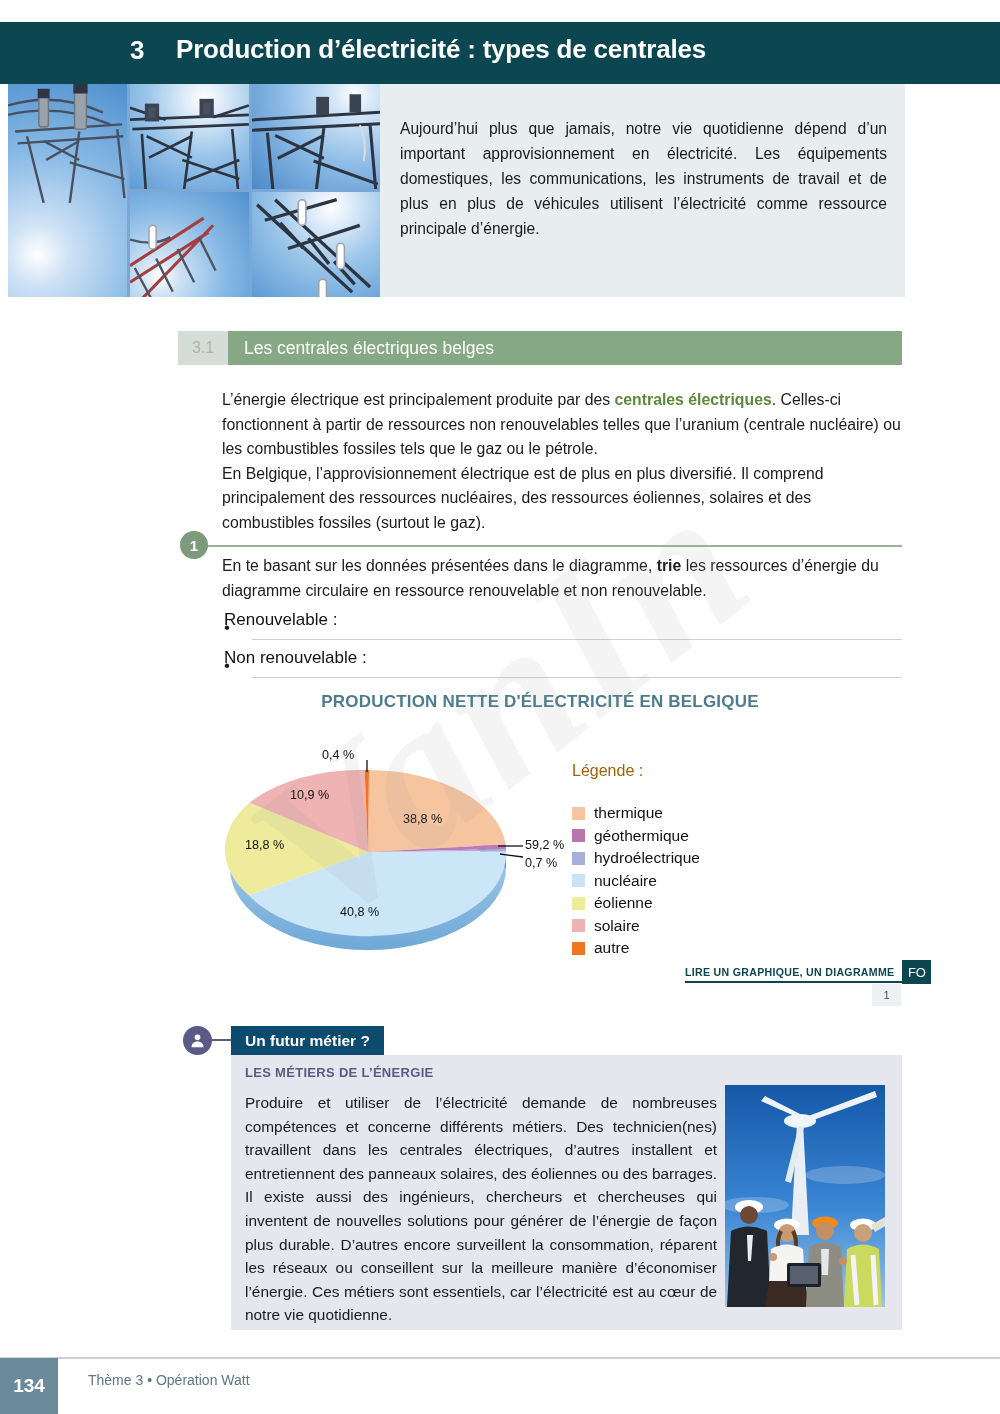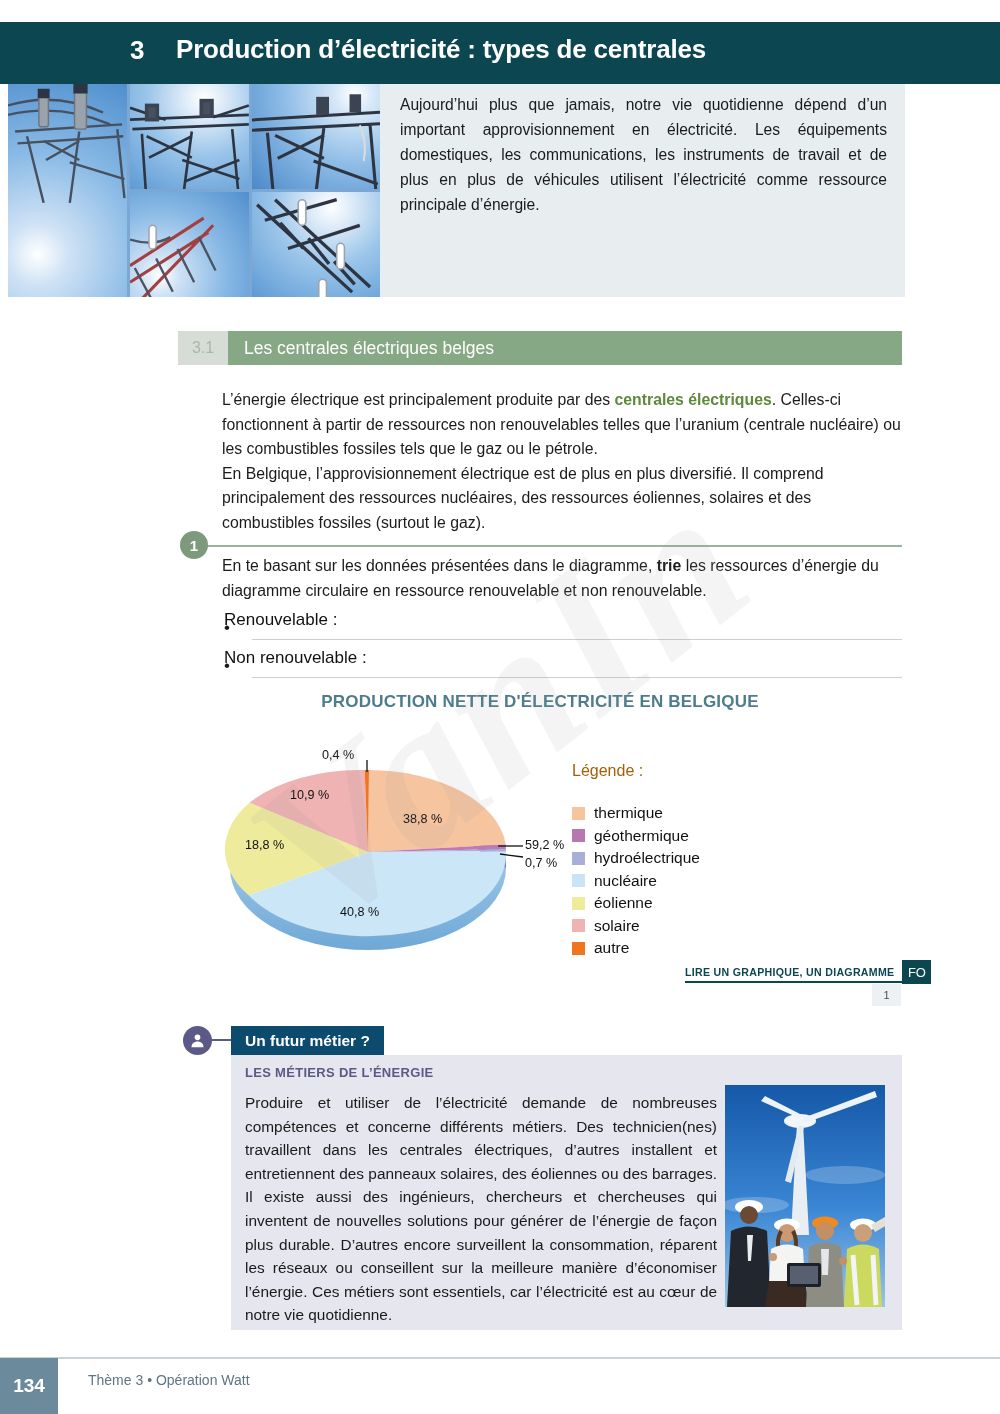--- a/index.html
+++ b/index.html
@@ -71,21 +71,21 @@
       radial-gradient(circle at 80% 10%, #ffffff 0%, #d7e8f8 14%, #8fbde7 50%, #4b89c9 100%);
   }
   .truss { position:absolute; inset:0; }
 
   
   .intro {
     position:absolute; left:380px; top:84px; width:525px; height:213px;
     background:#e8edf0; z-index:3;
   }
   .intro p {
-    margin:0; position:absolute; left:20px; top:8px; right:18px;
+    margin:0; position:absolute; left:20px; top:32px; right:18px;
     font-size:15.6px; line-height:25px; text-align:justify;
     color:#1a1a1a;
   }
 
   
   .sec-bar {
     position:absolute; left:178px; top:331px; width:724px; height:34px;
     z-index:3;
   }
   .sec-num {

